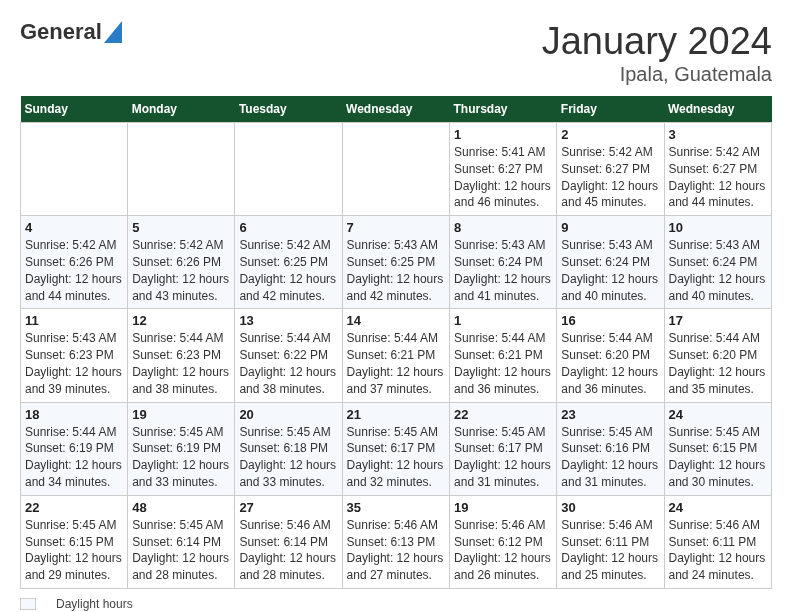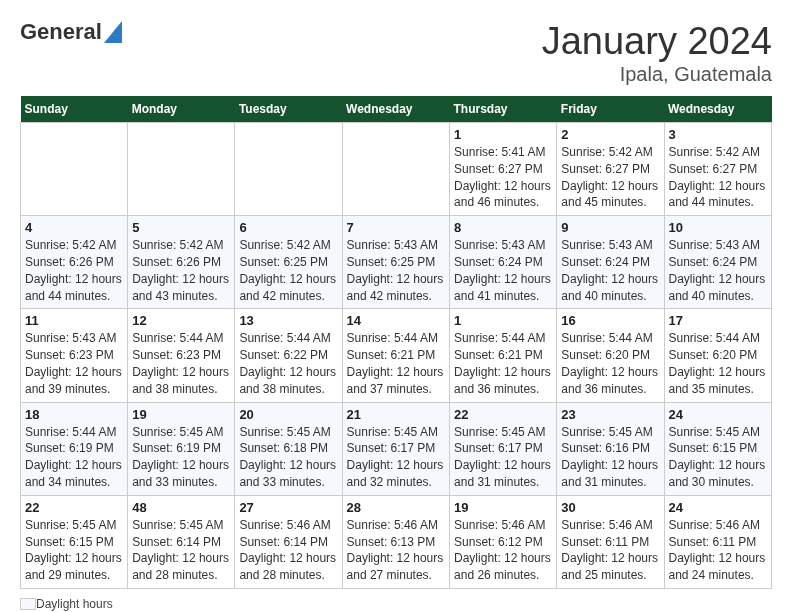--- a/index.html
+++ b/index.html
@@ -69,21 +69,21 @@
     .day-info {
       font-size: 12px;
       color: #333;
       line-height: 1.4;
     }
     .empty { background: #fff !important; border: 1px solid #ccc; }
     .footer-legend {
       margin-top: 8px;
       display: flex;
       align-items: center;
-      gap: 0;
+      gap: 20px;
       font-size: 12px;
       color: #444;
     }
     .legend-box {
       width: 16px;
       height: 12px;
       background: #f5f8fc;
       border: 1px solid #ccc;
       display: inline-block;
     }
@@ -236,21 +236,21 @@
         </td>
         <td>
           <div class="day-num">48</div>
           <div class="day-info">Sunrise: 5:45 AM<br>Sunset: 6:14 PM<br>Daylight: 12 hours<br>and 28 minutes.</div>
         </td>
         <td>
           <div class="day-num">27</div>
           <div class="day-info">Sunrise: 5:46 AM<br>Sunset: 6:14 PM<br>Daylight: 12 hours<br>and 28 minutes.</div>
         </td>
         <td>
-          <div class="day-num">28</div>
+          <div class="day-num">35</div>
           <div class="day-info">Sunrise: 5:46 AM<br>Sunset: 6:13 PM<br>Daylight: 12 hours<br>and 27 minutes.</div>
         </td>
         <td>
           <div class="day-num">19</div>
           <div class="day-info">Sunrise: 5:46 AM<br>Sunset: 6:12 PM<br>Daylight: 12 hours<br>and 26 minutes.</div>
         </td>
         <td>
           <div class="day-num">30</div>
           <div class="day-info">Sunrise: 5:46 AM<br>Sunset: 6:11 PM<br>Daylight: 12 hours<br>and 25 minutes.</div>
         </td>

